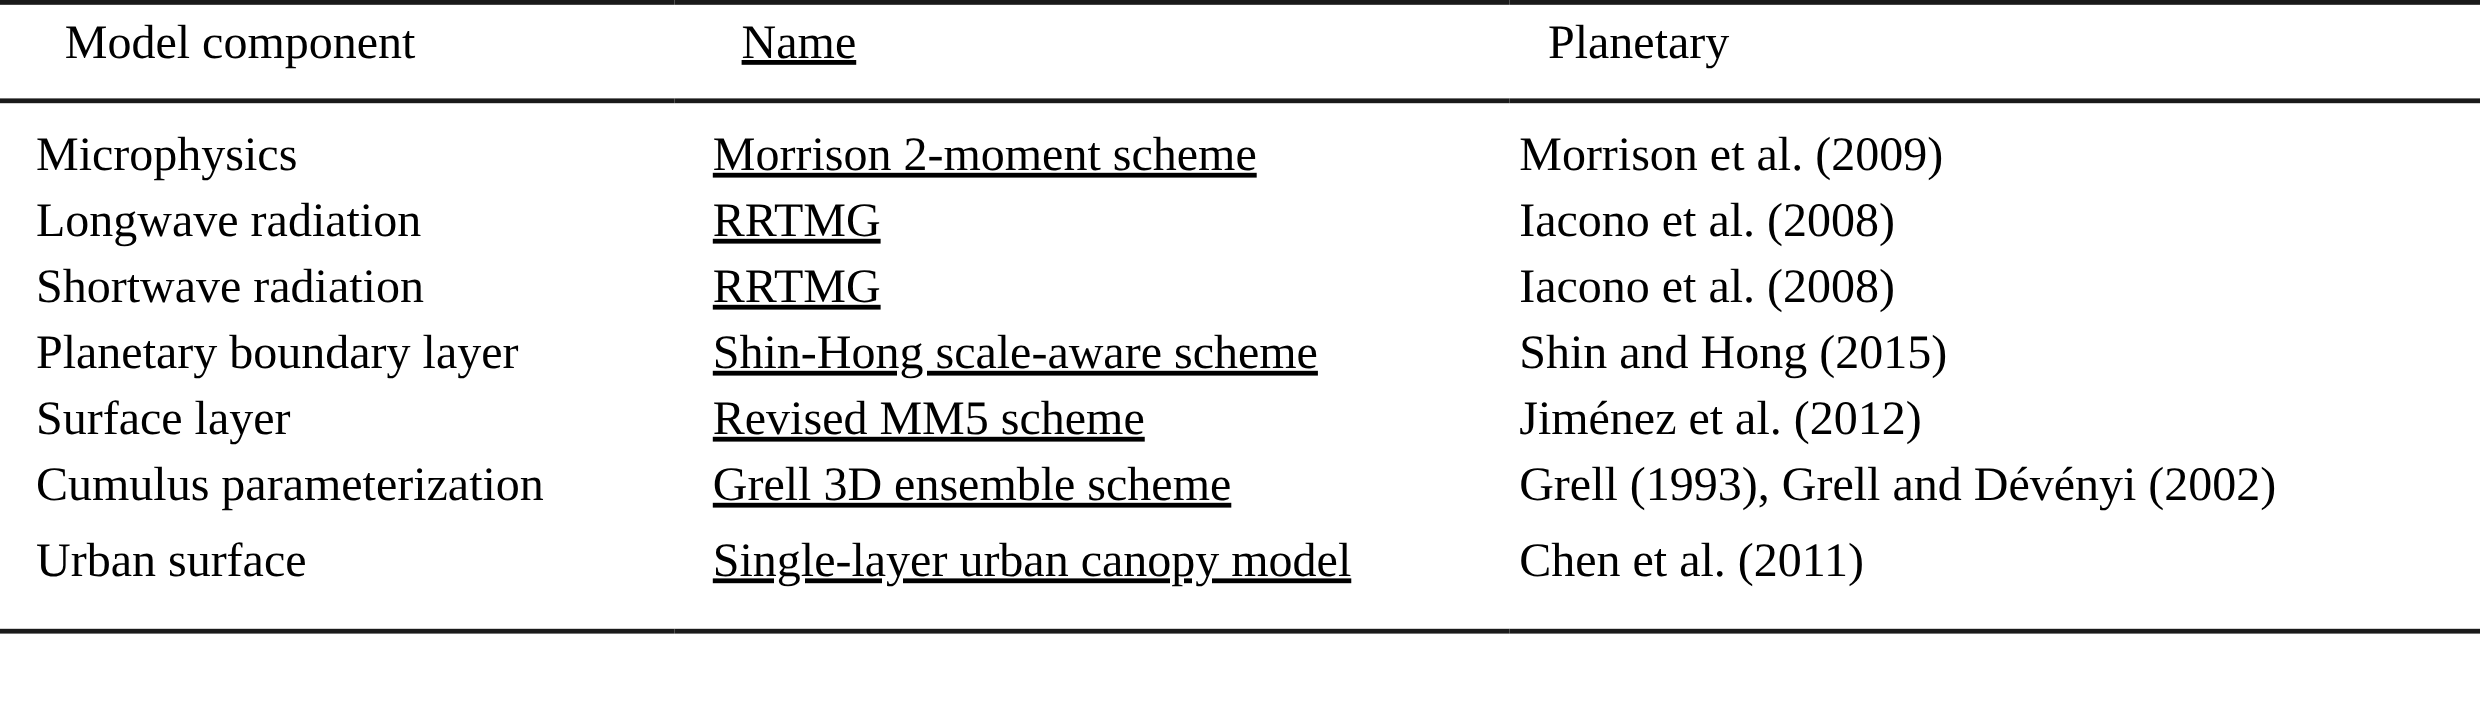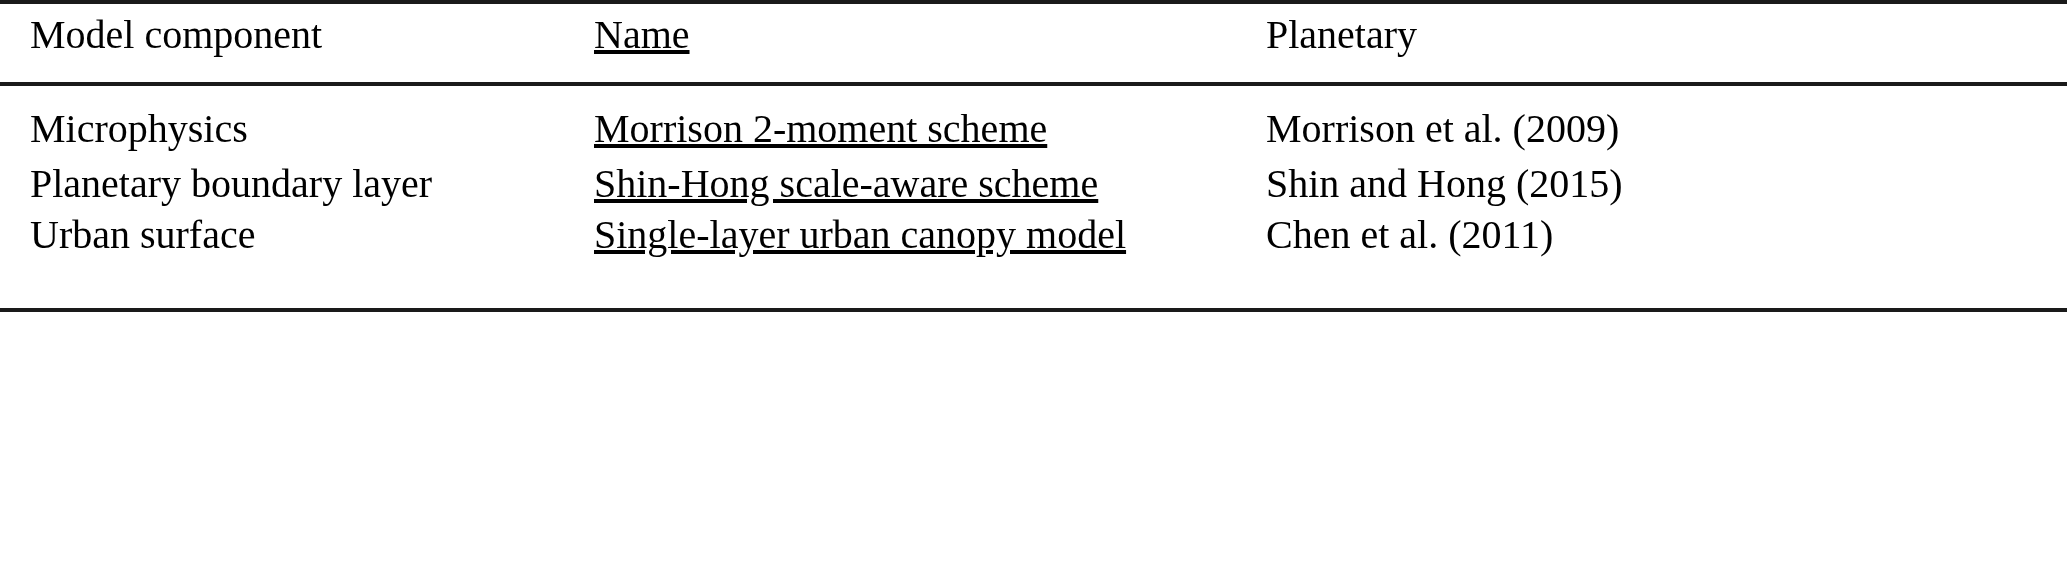--- a/index.html
+++ b/index.html
@@ -43,20 +43,21 @@
   }
   thead tr.header-row th .cell-text {
     display: block;
     padding-bottom: 27px;
   }
 
   
   thead tr.header-row th {
     border-top: 4px solid #1a1a1a;
     border-bottom: 4px solid #1a1a1a;
+    padding-left: 24px;
   }
 
   tbody tr.data-row td {
     padding: 0;
     height: 55px;
     vertical-align: bottom;
     border: none;
     margin-left: 24px;
   }
   tbody tr.data-row td .cell-text {
@@ -67,21 +68,21 @@
     padding-bottom: 11px;
   }
   tbody tr.data-row:first-child td {
     height: 74px;
   }
   tbody tr.data-row:last-child td {
     border-bottom: 4px solid #1a1a1a;
     height: 89px;
   }
   tbody tr.data-row:last-child td .cell-text {
-    padding-bottom: 53px;
+    padding-bottom: 37px;
   }
 
   .col-component .cell-text { padding-left: 30px; }
   .col-name      .cell-text { padding-left: 32px; text-decoration: underline; }
   .col-reference .cell-text { padding-left: 8px; }
 </style>
 </head>
 <body>
 
 <div class="table-wrap">
@@ -111,27 +112,71 @@
           </td>
           <td class="col-name">
             <span class="cell-text">Morrison 2-moment scheme</span>
           </td>
           <td class="col-reference">
             <span class="cell-text">Morrison et al. (2009)</span>
           </td>
         </tr>
         <tr class="data-row">
           <td class="col-component">
+            <span class="cell-text">Longwave radiation</span>
+          </td>
+          <td class="col-name">
+            <span class="cell-text">RRTMG</span>
+          </td>
+          <td class="col-reference">
+            <span class="cell-text">Iacono et al. (2008)</span>
+          </td>
+        </tr>
+        <tr class="data-row">
+          <td class="col-component">
+            <span class="cell-text">Shortwave radiation</span>
+          </td>
+          <td class="col-name">
+            <span class="cell-text">RRTMG</span>
+          </td>
+          <td class="col-reference">
+            <span class="cell-text">Iacono et al. (2008)</span>
+          </td>
+        </tr>
+        <tr class="data-row">
+          <td class="col-component">
             <span class="cell-text">Planetary boundary layer</span>
           </td>
           <td class="col-name">
             <span class="cell-text">Shin-Hong scale-aware scheme</span>
           </td>
           <td class="col-reference">
             <span class="cell-text">Shin and Hong (2015)</span>
+          </td>
+        </tr>
+        <tr class="data-row">
+          <td class="col-component">
+            <span class="cell-text">Surface layer</span>
+          </td>
+          <td class="col-name">
+            <span class="cell-text">Revised MM5 scheme</span>
+          </td>
+          <td class="col-reference">
+            <span class="cell-text">Jiménez et al. (2012)</span>
+          </td>
+        </tr>
+        <tr class="data-row">
+          <td class="col-component">
+            <span class="cell-text">Cumulus parameterization</span>
+          </td>
+          <td class="col-name">
+            <span class="cell-text">Grell 3D ensemble scheme</span>
+          </td>
+          <td class="col-reference">
+            <span class="cell-text">Grell (1993), Grell and Dévényi (2002)</span>
           </td>
         </tr>
         <tr class="data-row">
           <td class="col-component">
             <span class="cell-text">Urban surface</span>
           </td>
           <td class="col-name">
             <span class="cell-text">Single-layer urban canopy model</span>
           </td>
           <td class="col-reference">

